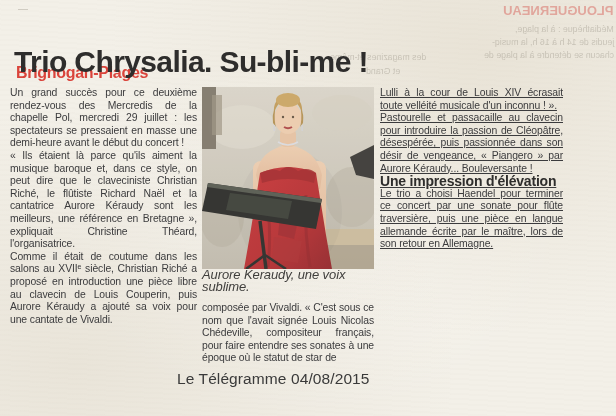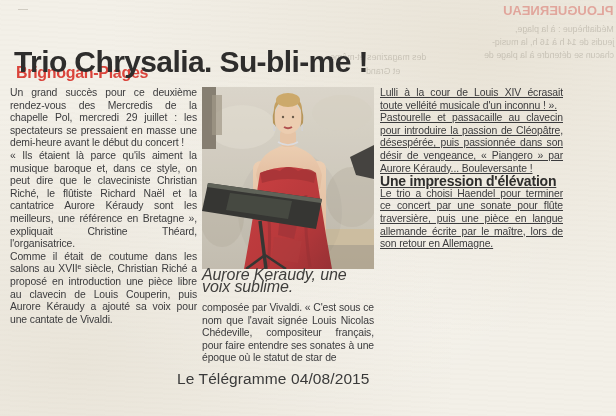--- a/index.html
+++ b/index.html
@@ -34,21 +34,21 @@
   }
   .col p{margin:0;}
   .col1{left:10px;width:187px;}
   .col2{left:202px;width:172px;}
   .col3{left:380px;width:183px;text-decoration:underline;}
   .photo{
     width:172px;height:182px;display:block;
   }
   .caption{
     margin:3px 0 0 0;
-    font-style:italic;font-size:16px;line-height:11.5px;
+    font-style:italic;font-size:13px;line-height:11.5px;
     color:#3f3e3c;text-align:left;
   }
   .col2 .body-after-photo{margin-top:10px;}
   .subheading{
     margin:7px 0 2px 0;
     font-size:14px;font-weight:700;color:#2e2d2c;
     text-align:left;letter-spacing:-0.2px;
   }
   .footer-credit{
     position:absolute;left:177px;top:370px;

